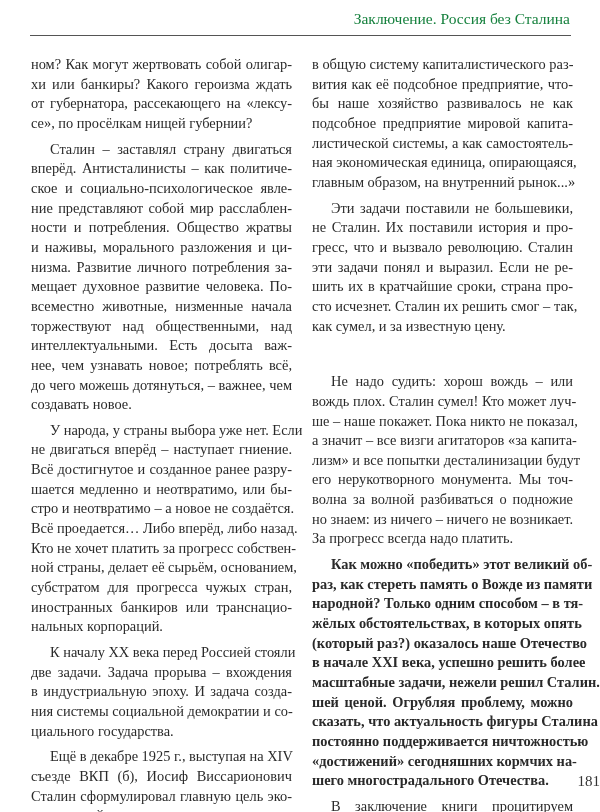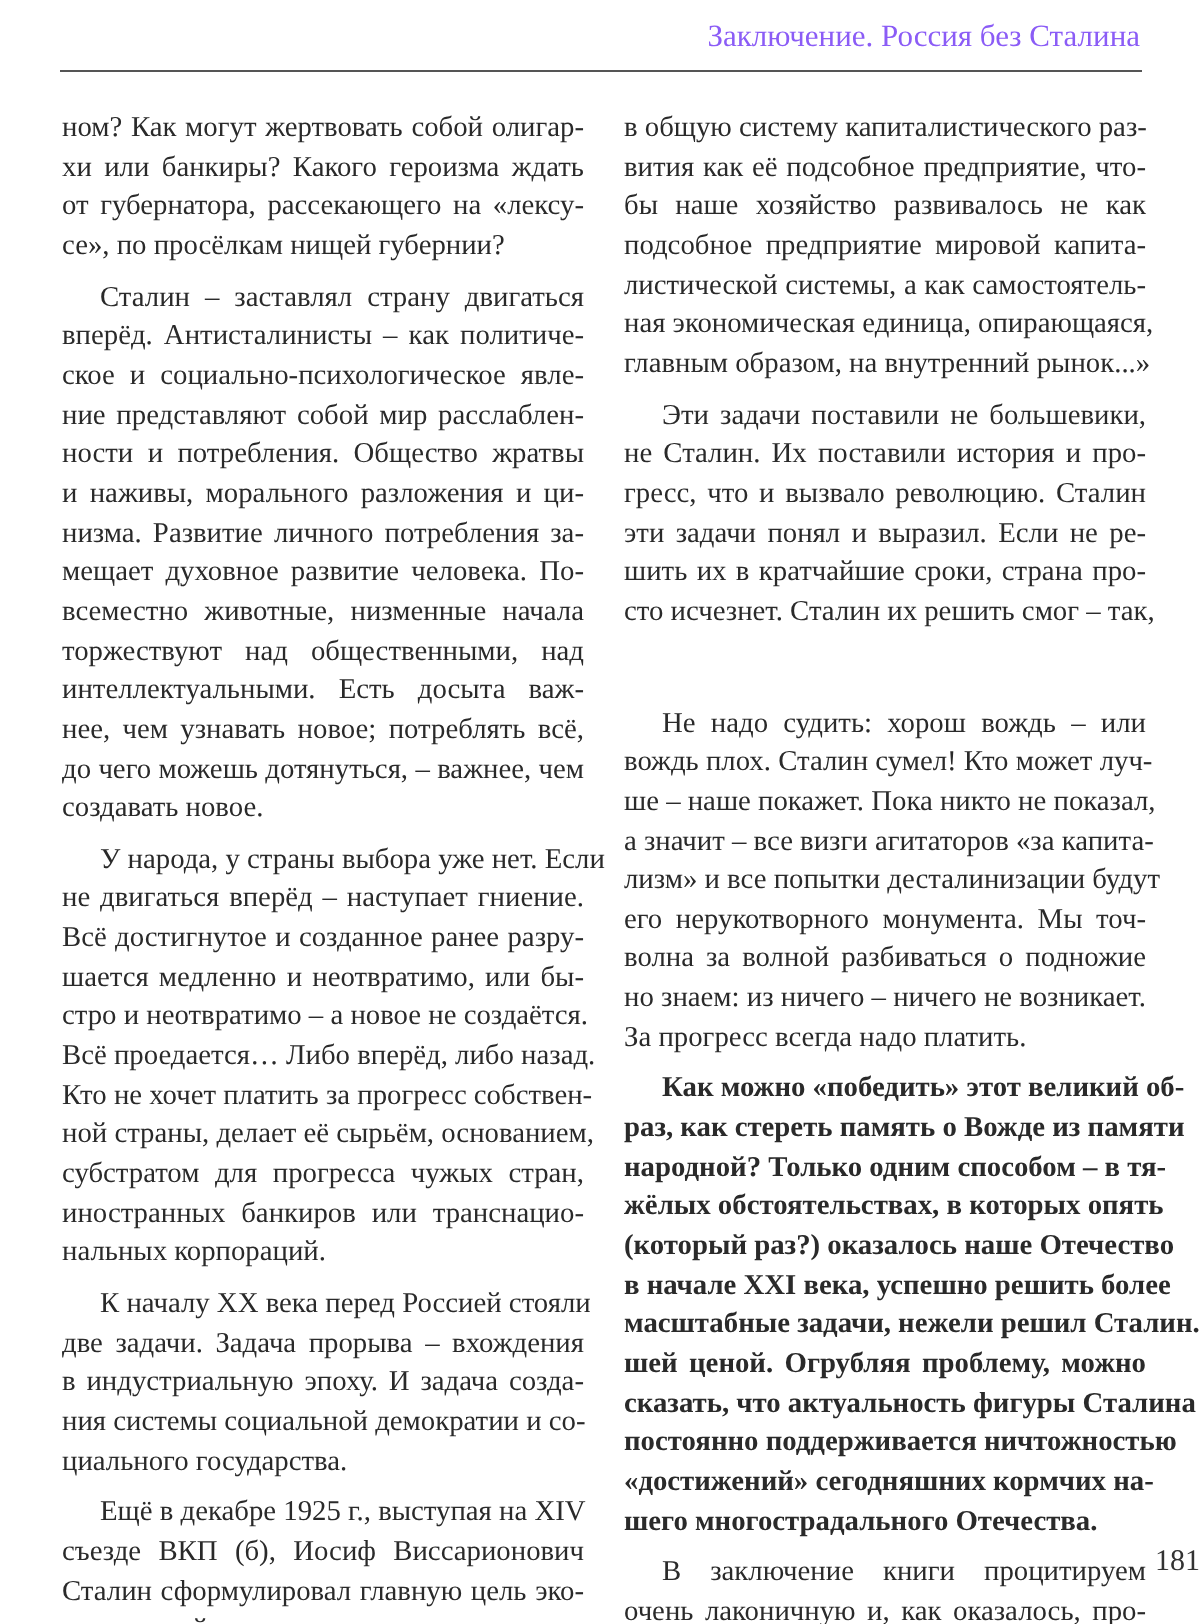--- a/index.html
+++ b/index.html
@@ -1,18 +1,18 @@
 <!DOCTYPE html>
 <html><head>
 <meta charset="utf-8">
 <style>
   html, body { margin:0; padding:0; background:#ffffff; }
   body { width:600px; height:812px; position:relative; overflow:hidden;
          font-family:"Liberation Serif","DejaVu Serif",serif; color:#2a2a2a; }
-  .running-head { position:absolute; right:30px; top:10px; font-size:15.5px; color:#8b5cf6; letter-spacing:0; }
+  .running-head { position:absolute; right:30px; top:10px; font-size:15.5px; color:#15803d; letter-spacing:0; }
   .rule { position:absolute; left:30px; width:541px; top:35px; height:0; border-top:1.5px solid #555; }
   .col { position:absolute; top:55px; width:261px; font-size:14.4px; line-height:19.65px; text-align:justify; }
   .col.left { left:31px; }
   .col.right { left:312px; }
   .col p { margin:0 0 6px 0; text-indent:19px; hyphens:manual; }
   .col p.cont { text-indent:0; }
   .line { display:block; text-align:justify; text-align-last:justify; white-space:nowrap; }
   .line.last { text-align-last:left; }
   .indent { padding-left:19px; }
   .page-number { position:absolute; left:0; width:600px; text-align:right; top:773px; font-size:15px; color:#333; }
@@ -84,20 +84,21 @@
         <span class="line">ная экономическая единица, опирающаяся,</span>
         <span class="line last">главным образом, на внутренний рынок...»</span>
       </p>
       <p class="" style="text-indent: 0px;">
         <span class="line indent">Эти задачи поставили не большевики,</span>
         <span class="line">не Сталин. Их поставили история и про-</span>
         <span class="line">гресс, что и вызвало революцию. Сталин</span>
         <span class="line">эти задачи понял и выразил. Если не ре-</span>
         <span class="line">шить их в кратчайшие сроки, страна про-</span>
         <span class="line">сто исчезнет. Сталин их решить смог – так,</span>
+        <span class="line last">как сумел, и за известную цену.</span>
       </p>
       <p class="" style="text-indent: 0px; margin-top: 36px;">
         <span class="line indent">Не надо судить: хорош вождь – или</span>
         <span class="line">вождь плох. Сталин сумел! Кто может луч-</span>
         <span class="line">ше – наше покажет. Пока никто не показал,</span>
         <span class="line">а значит – все визги агитаторов «за капита-</span>
         <span class="line">лизм» и все попытки десталинизации будут</span>
         <span class="line">его нерукотворного монумента. Мы точ-</span>
         <span class="line">волна за волной разбиваться о подножие</span>
         <span class="line">но знаем: из ничего – ничего не возникает.</span>

